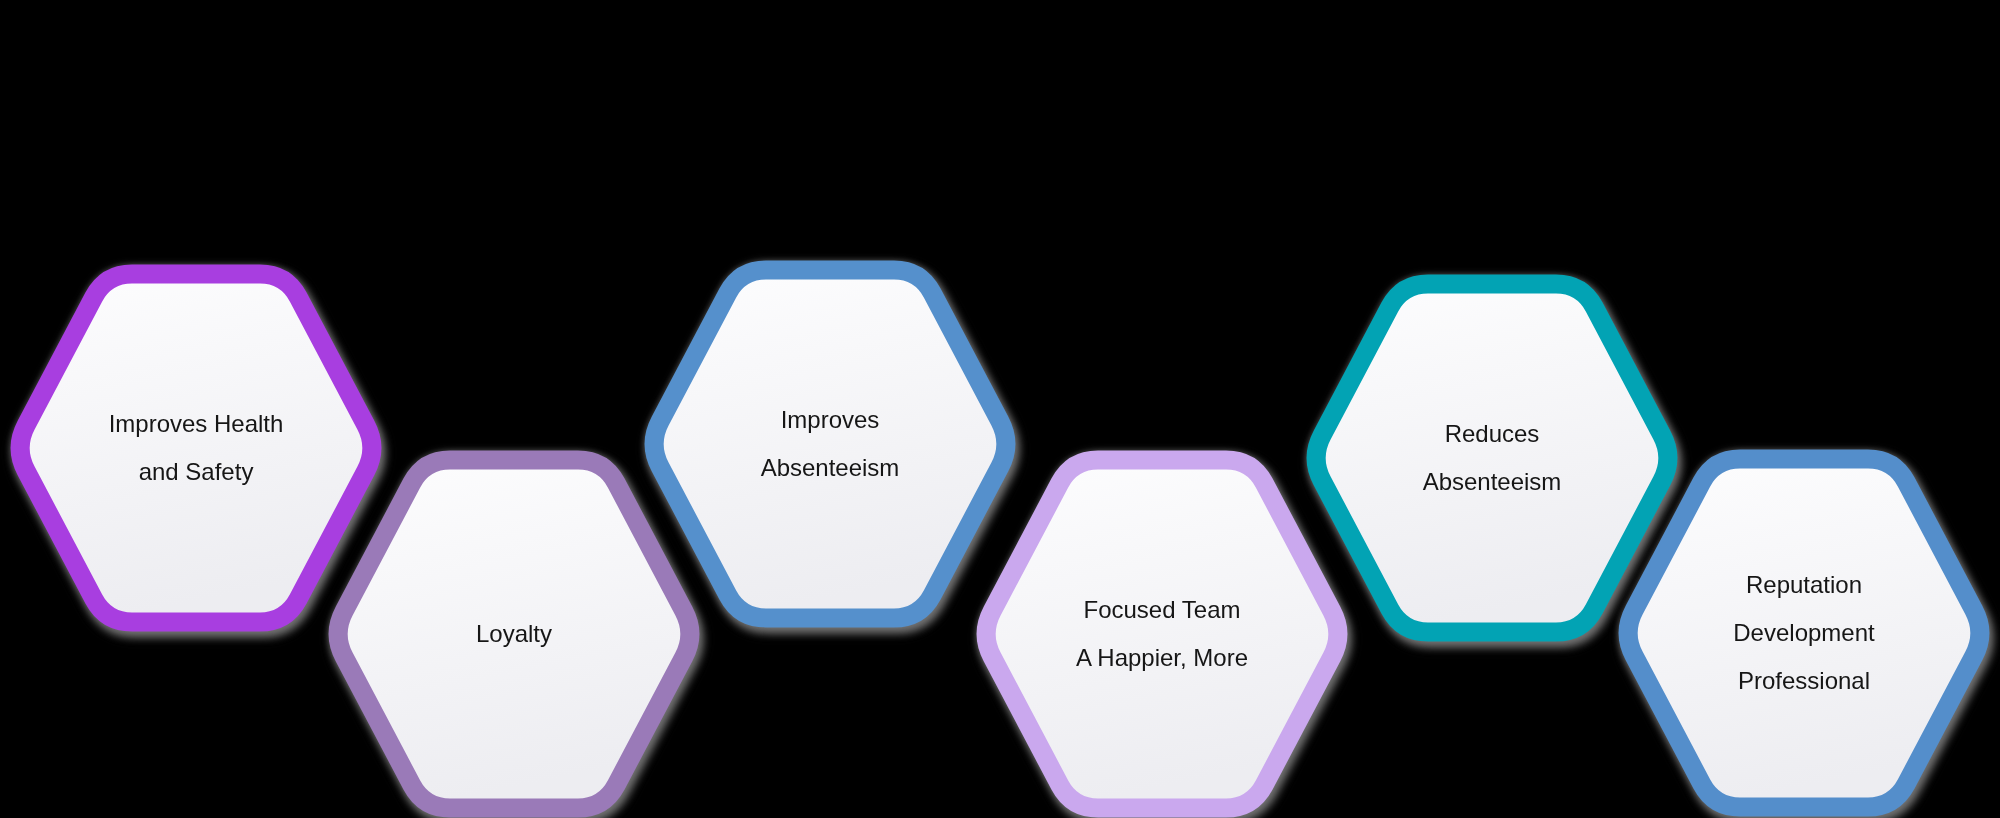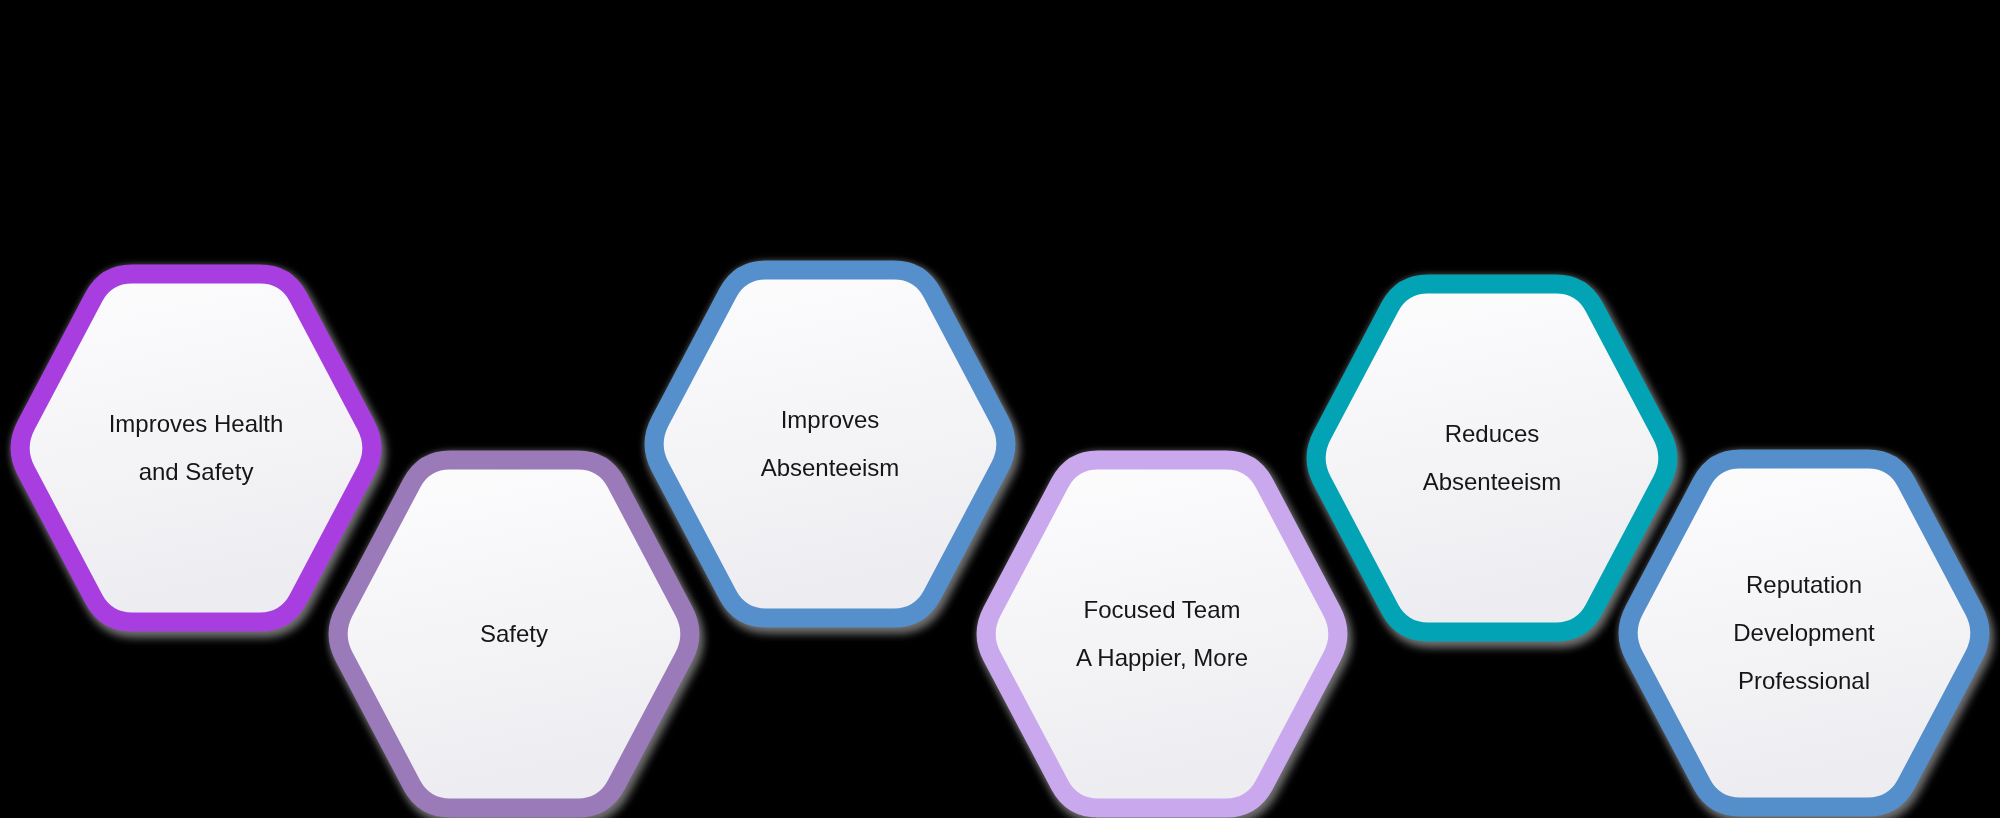--- a/index.html
+++ b/index.html
@@ -75,21 +75,21 @@
       <div class="line">Improves Health</div>
       <div class="line">and Safety</div>
     </div>
   </div>
 
   <div class="hex" style="left:314px; top:444px;">
     <svg class="hex-svg" width="400" height="380" viewBox="-10 -10 400 380">
       <path class="hex-path" d="M 87.8 29 Q 100 6 126 6 L 254 6 Q 280 6 292.2 29 L 359.8 157 Q 372 180 359.8 203 L 292.2 331 Q 280 354 254 354 L 126 354 Q 100 354 87.8 331 L 20.2 203 Q 8 180 20.2 157 Z" stroke="#9a7ab8"></path>
     </svg>
     <div class="hex-label">
-      <div class="line">Safety</div>
+      <div class="line">Loyalty</div>
     </div>
   </div>
 
   <div class="hex" style="left:630px; top:254px;">
     <svg class="hex-svg" width="400" height="380" viewBox="-10 -10 400 380">
       <path class="hex-path" d="M 87.8 29 Q 100 6 126 6 L 254 6 Q 280 6 292.2 29 L 359.8 157 Q 372 180 359.8 203 L 292.2 331 Q 280 354 254 354 L 126 354 Q 100 354 87.8 331 L 20.2 203 Q 8 180 20.2 157 Z" stroke="#5590cc"></path>
     </svg>
     <div class="hex-label">
       <div class="line">Improves</div>
       <div class="line">Absenteeism</div>

